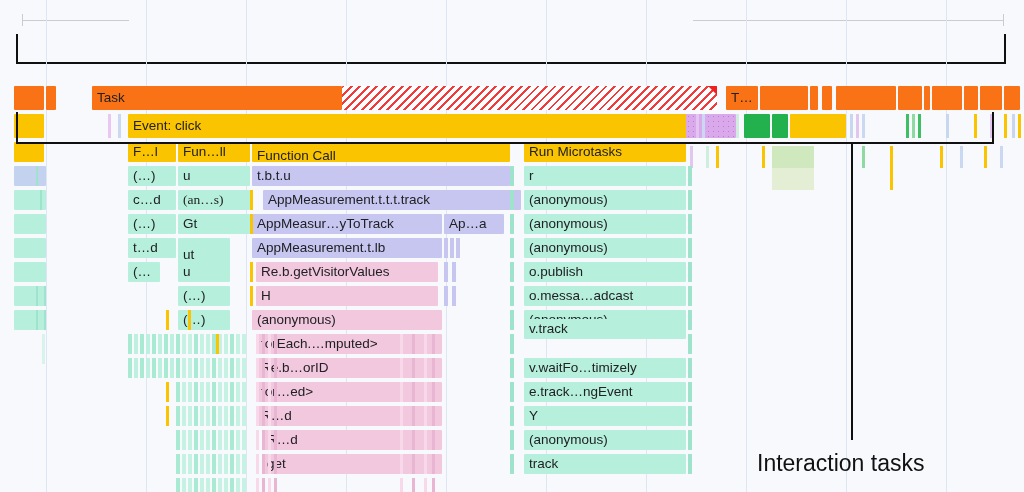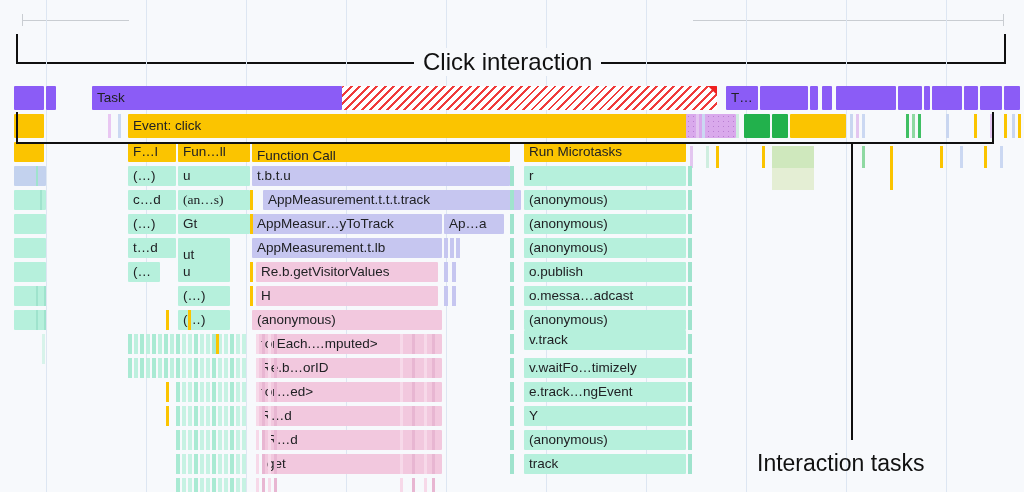--- a/index.html
+++ b/index.html
@@ -30,21 +30,21 @@
     color: #202124;
     line-height: 1;
     display: flex;
     align-items: center;
     padding-left: 5px;
     border-radius: 1px;
   }
 
   
   .c-pointer  { background: #e8b060; }
-  .c-gray     { background: #8b5cf6; }
+  .c-gray     { background: #f97316; }
   .c-yellow   { background: #fbc400; }
   .c-purple   { background: #c6c6f0; }
   .c-pink     { background: #f2c8de; }
   .c-teal     { background: #b6f0dc; }
   .c-blue     { background: #c3d2ee; }
   .c-green    { background: #22b14c; }
 
   .hatch-red {
     background-color: #ffffff;
     background-image: repeating-linear-gradient(
@@ -107,21 +107,20 @@
 
   <div class="pointer-leader" style="left:22px; top:20px; width:107px;"></div>
   <div class="pointer-leader-cap" style="left:22px; top:14px; height:12px;"></div>
   <div class="pointer-leader" style="left:693px; top:20px; width:310px;"></div>
   <div class="pointer-leader-cap" style="left:1003px; top:14px; height:12px;"></div>
 
 
   <div class="anno-line" style="left:16px;  top:34px;  width:2px;  height:30px;"></div>
   <div class="anno-line" style="left:16px;  top:62px;  width:990px; height:2px;"></div>
   <div class="anno-line" style="left:1004px;top:34px;  width:2px;  height:30px;"></div>
-  <div class="anno-label" style="left:414px; top:48px;">Click interaction</div>
 
   <div id="main-rows">
       <div class="bar z2 c-gray" style="left: 14px; top: 86px; width: 30px; height: 24px;"></div>
       <div class="bar z2 c-gray" style="left: 46px; top: 86px; width: 10px; height: 24px;"></div>
       <div class="bar z2 c-gray" style="left: 92px; top: 86px; width: 250px; height: 24px;">
         <span>Task</span>
       </div>
       <div class="bar z2 hatch-red" style="left: 342px; top: 86px; width: 375px; height: 24px;">
         <span class="corner-tri"></span>
       </div>
@@ -243,21 +242,21 @@
       </div>
       <div class="bar z2 c-pink" style="left: 252px; top: 310px; width: 190px; height: 20px;">
         <span>(anonymous)</span>
       </div>
       <div class="bar z2 c-teal" style="left: 524px; top: 310px; width: 162px; height: 20px;">
         <span>(anonymous)</span>
       </div>
       <div class="bar z2 c-pink" style="left: 256px; top: 334px; width: 186px; height: 20px;">
         <span>forEach.…mputed&gt;</span>
       </div>
-      <div class="bar z2 c-teal" style="left: 524px; top: 330px; width: 162px; height: 20px;">
+      <div class="bar z2 c-teal" style="left: 524px; top: 319px; width: 162px; height: 20px;">
         <span>v.track</span>
       </div>
       <div class="bar z2 c-pink" style="left: 256px; top: 358px; width: 186px; height: 20px;">
         <span>Re.b…orID</span>
       </div>
       <div class="bar z2 c-teal" style="left: 524px; top: 358px; width: 162px; height: 20px;">
         <span>v.waitFo…timizely</span>
       </div>
       <div class="bar z2 c-pink" style="left: 256px; top: 382px; width: 186px; height: 20px;">
         <span>for…ed&gt;</span>

